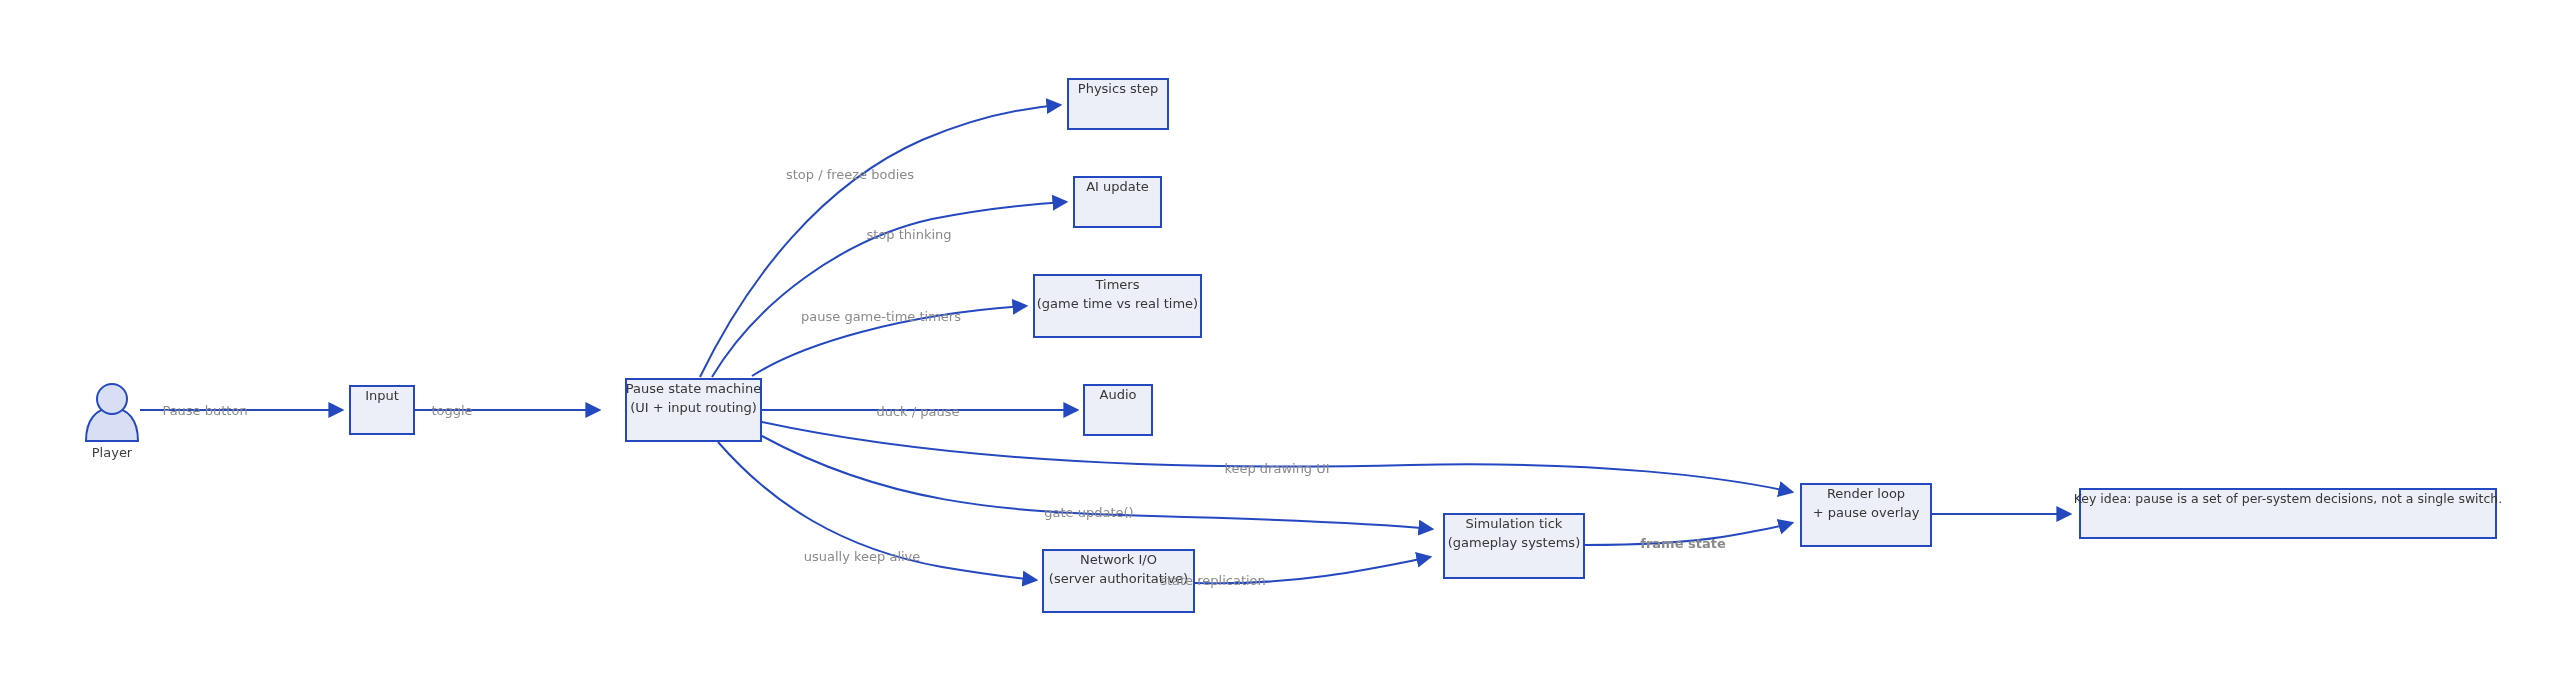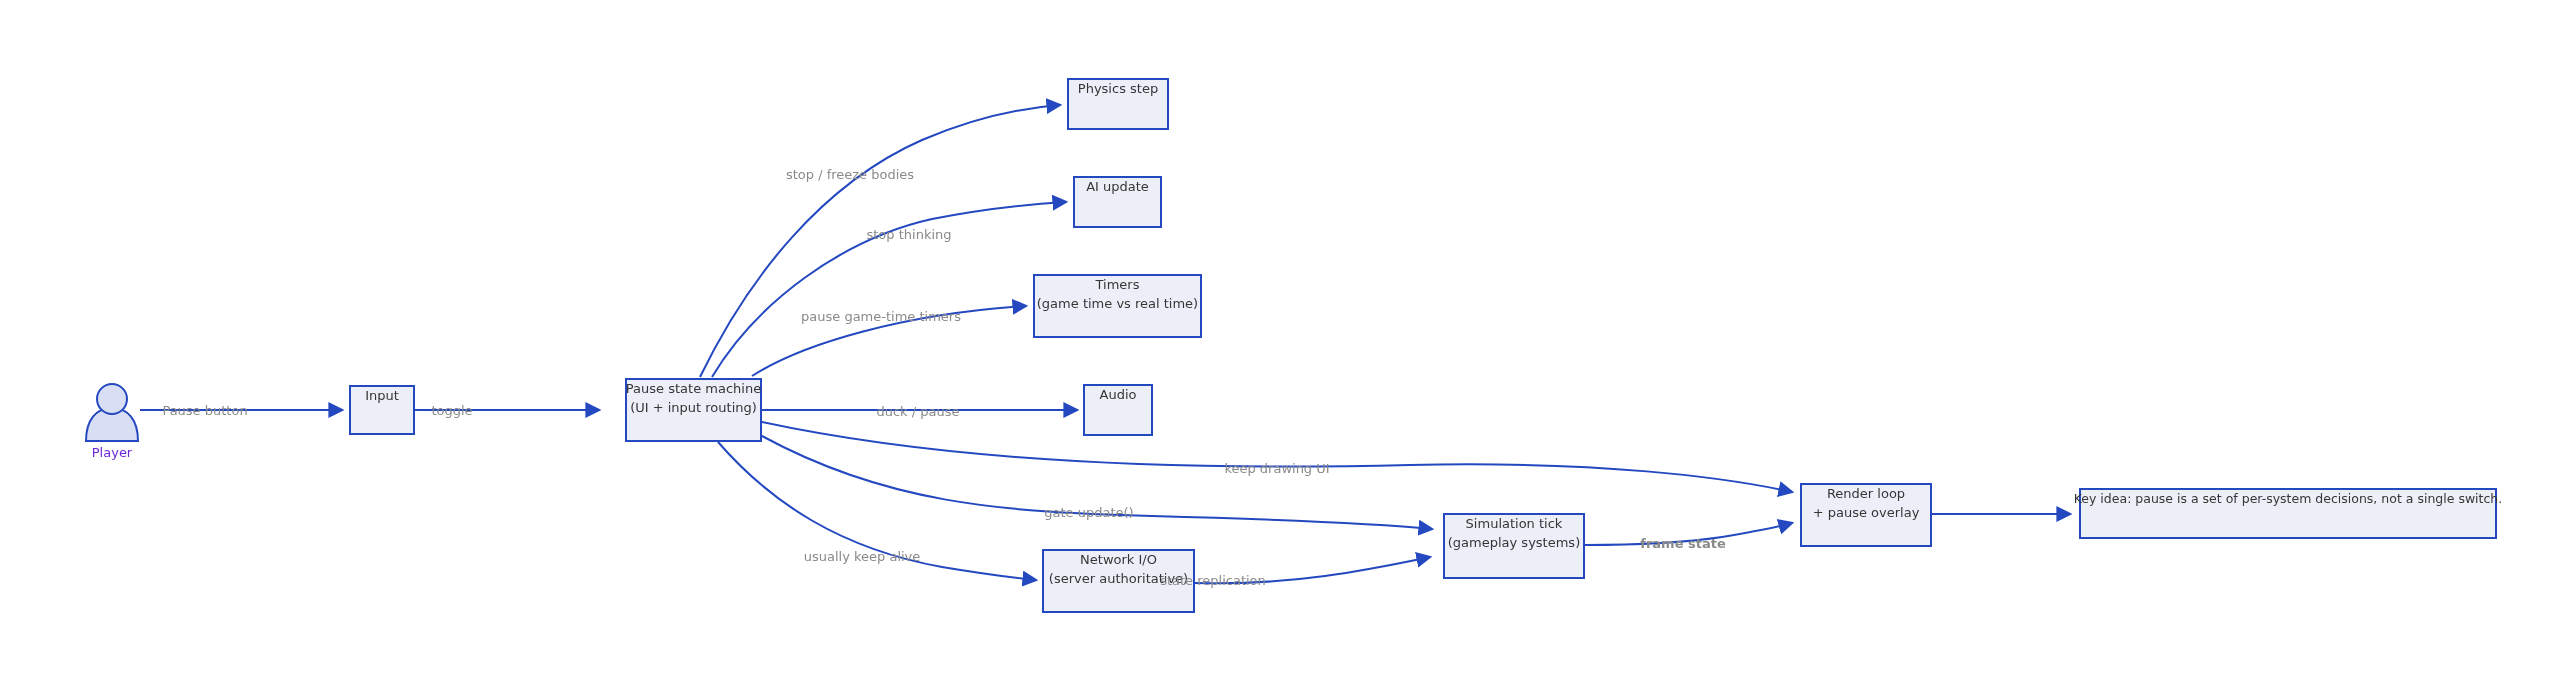--- a/index.html
+++ b/index.html
@@ -30,21 +30,21 @@
   .edge-label{
     position:absolute;
     transform:translate(-50%,-50%);
     color:#8a8a8a;
     font-size:13px;
     white-space:nowrap;
   }
   .actor-label{
     position:absolute;
     transform:translate(-50%,0);
-    color:#6d28d9;
+    color:#404040;
     font-size:13px;
     white-space:nowrap;
   }
 </style>
 </head>
 <body>
 
 <div class="canvas">
 
   <svg class="wires" viewBox="0 0 2560 692">

